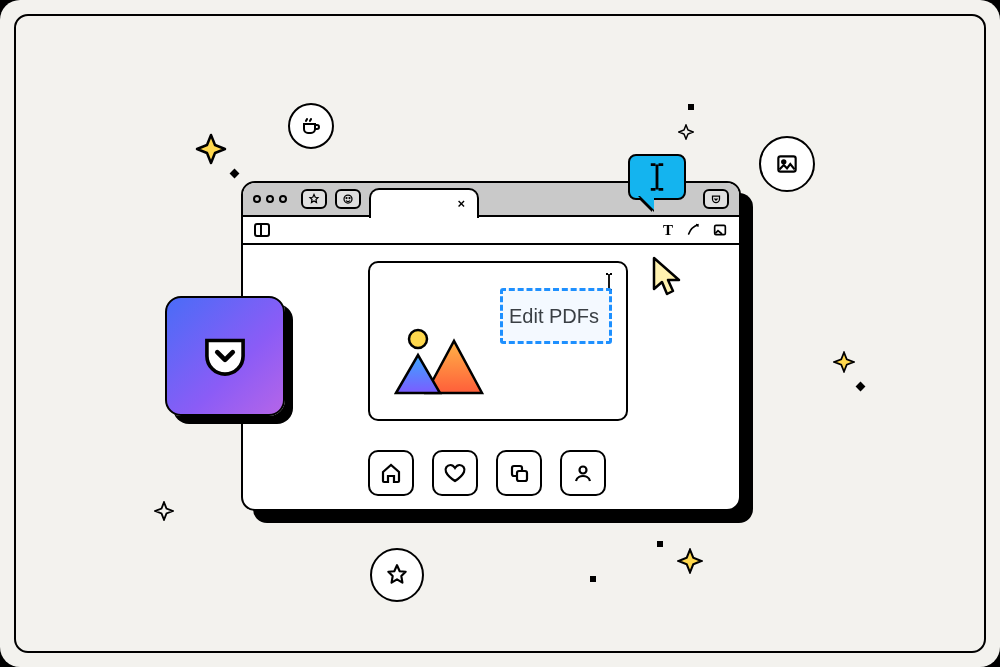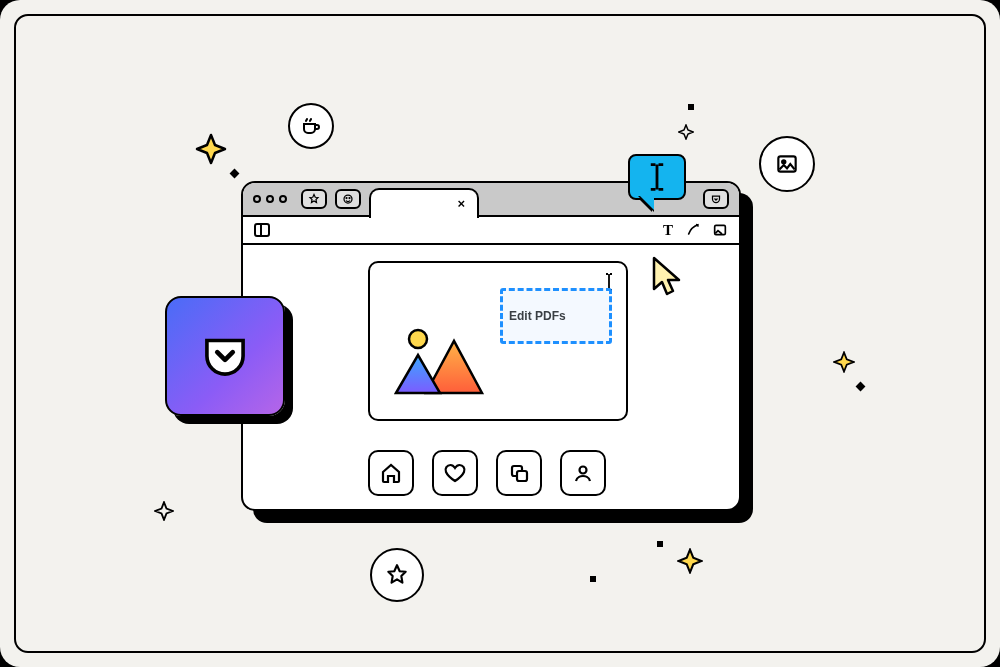--- a/index.html
+++ b/index.html
@@ -22,21 +22,21 @@
 .tool-t{font-family:serif;font-weight:700;font-size:15px}
 .tb-box{width:16px;height:14px;border:2px solid #000;border-radius:3px;position:relative}
 .tb-box::after{content:"";position:absolute;left:4px;top:0;bottom:0;width:2px;background:#000}
 
 
 .content{position:relative;height:265px}
 .doc{position:absolute;left:125px;top:16px;width:260px;height:160px;background:#fff;border:2.5px solid #000;border-radius:10px}
 .mountains{position:absolute;left:18px;bottom:18px}
 .ibeam{position:absolute;right:12px;top:10px;font-family:serif;font-size:16px}
 .sel{position:absolute;left:130px;top:25px;width:112px;height:56px;border:3px dashed #1e90ff;background:rgba(30,144,255,0.05);border-radius:3px;display:flex;flex-direction:column;justify-content:center;padding:2px 6px}
-.sel-line{display:flex;align-items:center;gap:4px;font-weight:700;color:#3a3f44;font-size:12px;line-height:1.2}
+.sel-line{display:flex;align-items:center;gap:4px;font-weight:400;color:#3a3f44;font-size:20px;line-height:1.2}
 .cursor-line{display:inline-block;width:1.5px;height:15px;background:#444;margin-left:2px}
 .pen{display:inline-block}
 
 
 .btnrow{position:absolute;left:125px;bottom:14px;display:flex;gap:18px}
 .sq{width:46px;height:46px;border:2.5px solid #000;border-radius:10px;display:flex;align-items:center;justify-content:center;background:#fff}
 
 
 .bubble{position:absolute;left:628px;top:154px;width:58px;height:46px;background:#14b4ef;border:2.5px solid #000;border-radius:8px;display:flex;align-items:center;justify-content:center}
 .bubble::after{content:"";position:absolute;bottom:-12px;left:10px;width:0;height:0;border:7px solid transparent;border-top-color:#14b4ef;border-right-color:#14b4ef}

